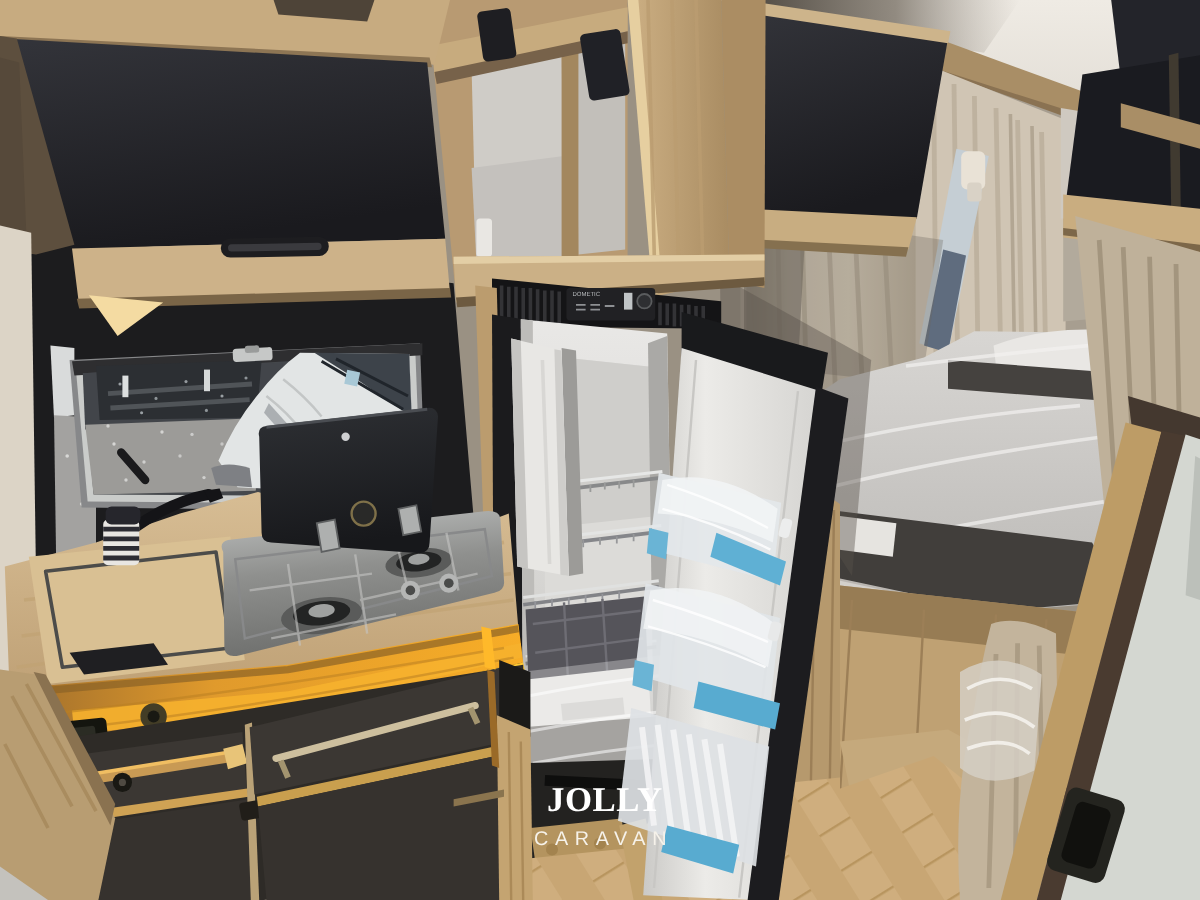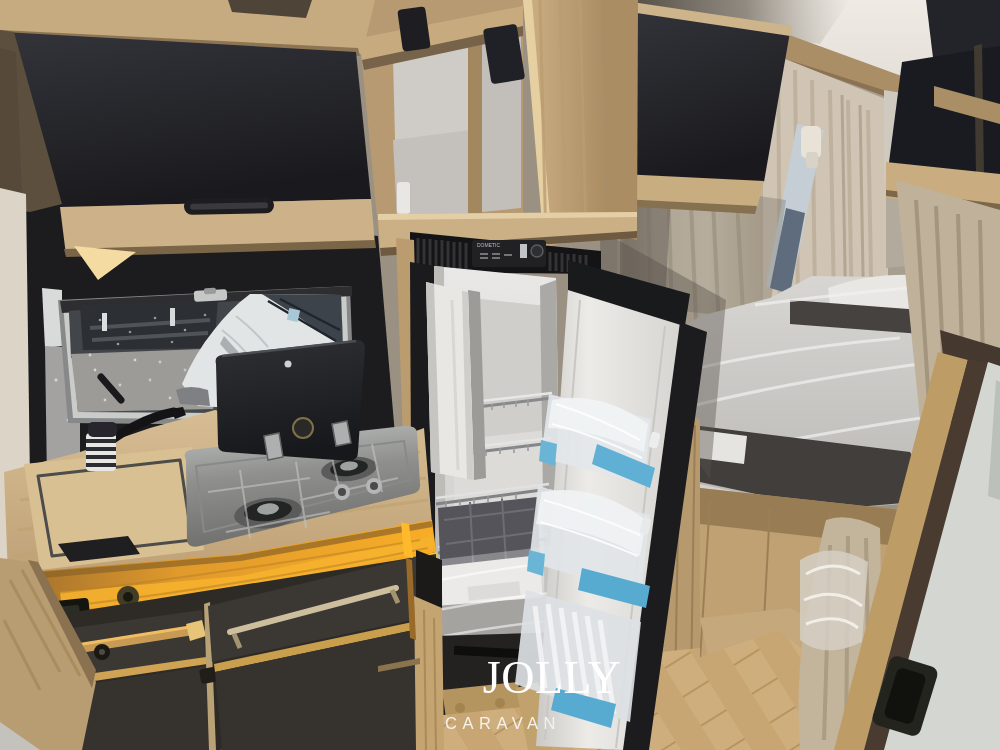--- a/index.html
+++ b/index.html
@@ -1,19 +1,19 @@
 <!DOCTYPE html>
 <html><head>
 <meta charset="utf-8">
 <style>
 html,body{margin:0;padding:0;background:#777;}
 #stage{position:relative;width:1000px;height:750px;overflow:hidden;font-family:"Liberation Sans",sans-serif;}
 .wm{position:absolute;color:#fff;text-align:center;}
-#jolly{left:424px;top:651px;width:160px;font-family:"Liberation Serif",serif;font-weight:normal;font-size:46px;letter-spacing:0.5px;padding-left:48px;}
-#caravan{left:430px;top:690px;width:146px;font-size:16.5px;letter-spacing:5.5px;color:#f6f2ea;margin-top:24px;}
+#jolly{left:424px;top:651px;width:160px;font-family:"Liberation Serif",serif;font-weight:bold;font-size:29px;letter-spacing:0.5px;}
+#caravan{left:430px;top:690px;width:146px;font-size:16.5px;letter-spacing:5.5px;color:#f6f2ea;}
 </style>
 </head>
 <body>
 <div id="stage">
 <svg width="1000" height="750" viewBox="0 0 1000 750" xmlns="http://www.w3.org/2000/svg">
 <defs>
 <linearGradient id="gCeil" x1="0" y1="0" x2="0" y2="1">
 <stop offset="0" stop-color="#efebe4"></stop>
           <stop offset="1" stop-color="#ddd8d0"></stop>
 </linearGradient>

